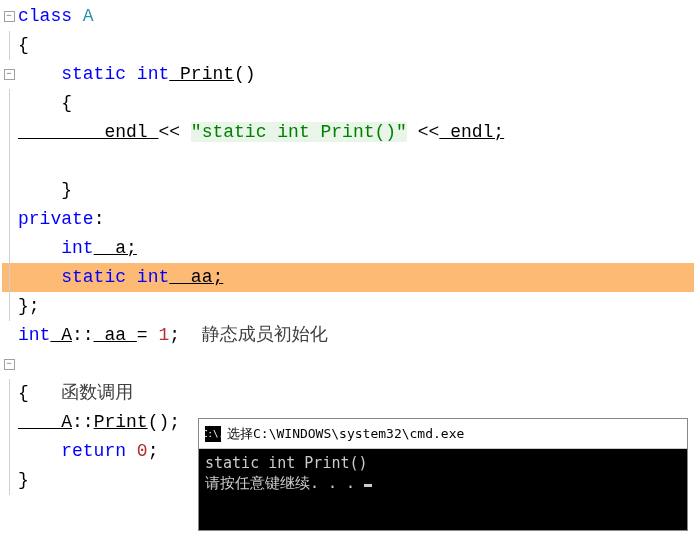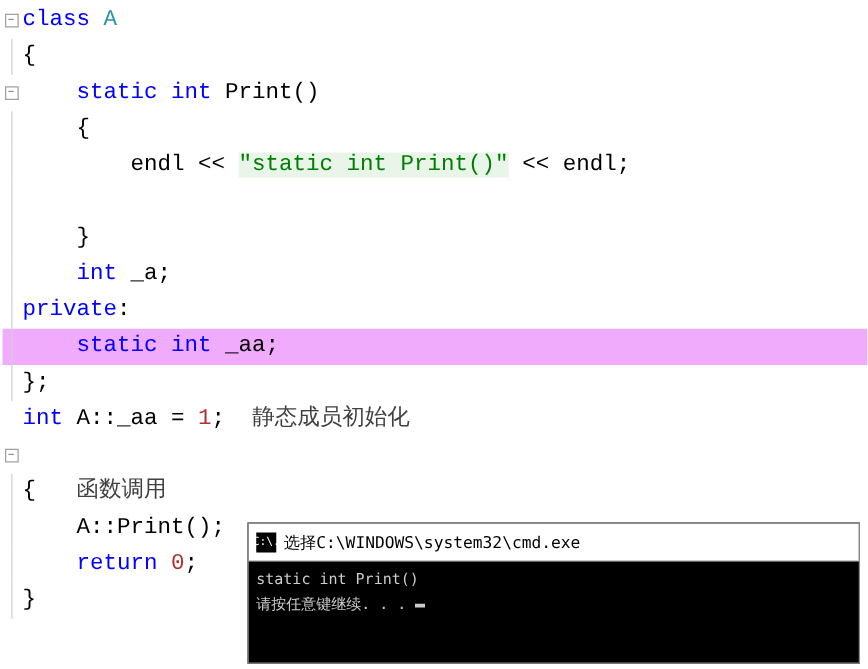--- a/index.html
+++ b/index.html
@@ -50,26 +50,26 @@
       background: #d0d0d0;
       margin: 0 auto;
     }
     .code {
       padding-left: 2px;
     }
     .kw-blue { color: #0000ff; }
     .class-name { color: #2b91af; }
     .brace { color: #000; }
     .punct { color: #000; }
-    .ident { color: #000; }
+    .ident { color: #000; text-decoration: underline; }
     .str { color: #008000; background: #e8f5e8; }
     .op { color: #000; }
     .num { color: #b03030; }
     .comment-red { color: #404040; }
-    .highlight-line { background: #f0abfc; }
+    .highlight-line { background: #fdba74; }
     
     .console-window {
       position: absolute;
       left: 198px;
       top: 418px;
       width: 490px;
       height: 113px;
       border: 1px solid #888;
       background: #000;
       font-family: "SimSun", Consolas, monospace;
@@ -94,21 +94,21 @@
       display: flex;
       align-items: center;
       justify-content: center;
       margin-right: 6px;
       font-family: Consolas, monospace;
     }
     .console-body {
       color: #ccc;
       padding: 4px 6px;
       line-height: 20px;
-      font-size: 12px;
+      font-size: 15px;
       white-space: pre;
     }
     .cursor-block {
       display: inline-block;
       width: 8px;
       height: 3px;
       background: #ccc;
       vertical-align: baseline;
       margin-bottom: 1px;
     }
@@ -139,25 +139,25 @@
   </div>
   <div class="line">
     <span class="gutter"><span class="fold-line"></span></span>
   </div>
   <div class="line">
     <span class="gutter"><span class="fold-line"></span></span>
     <span class="code brace">    }</span>
   </div>
   <div class="line">
     <span class="gutter"><span class="fold-line"></span></span>
-    <span class="code"><span class="kw-blue">    int</span><span class="ident"> _a;</span></span>
+    <span class="code"><span class="kw-blue">private</span><span class="punct">:</span></span>
   </div>
   <div class="line">
     <span class="gutter"><span class="fold-line"></span></span>
-    <span class="code"><span class="kw-blue">private</span><span class="punct">:</span></span>
+    <span class="code"><span class="kw-blue">    int</span><span class="ident"> _a;</span></span>
   </div>
   <div class="line highlight-line">
     <span class="gutter"><span class="fold-line"></span></span>
     <span class="code"><span class="kw-blue">    static</span><span class="kw-blue"> int</span><span class="ident"> _aa;</span></span>
   </div>
   <div class="line">
     <span class="gutter"><span class="fold-line"></span></span>
     <span class="code brace">};</span>
   </div>
   <div class="line">

